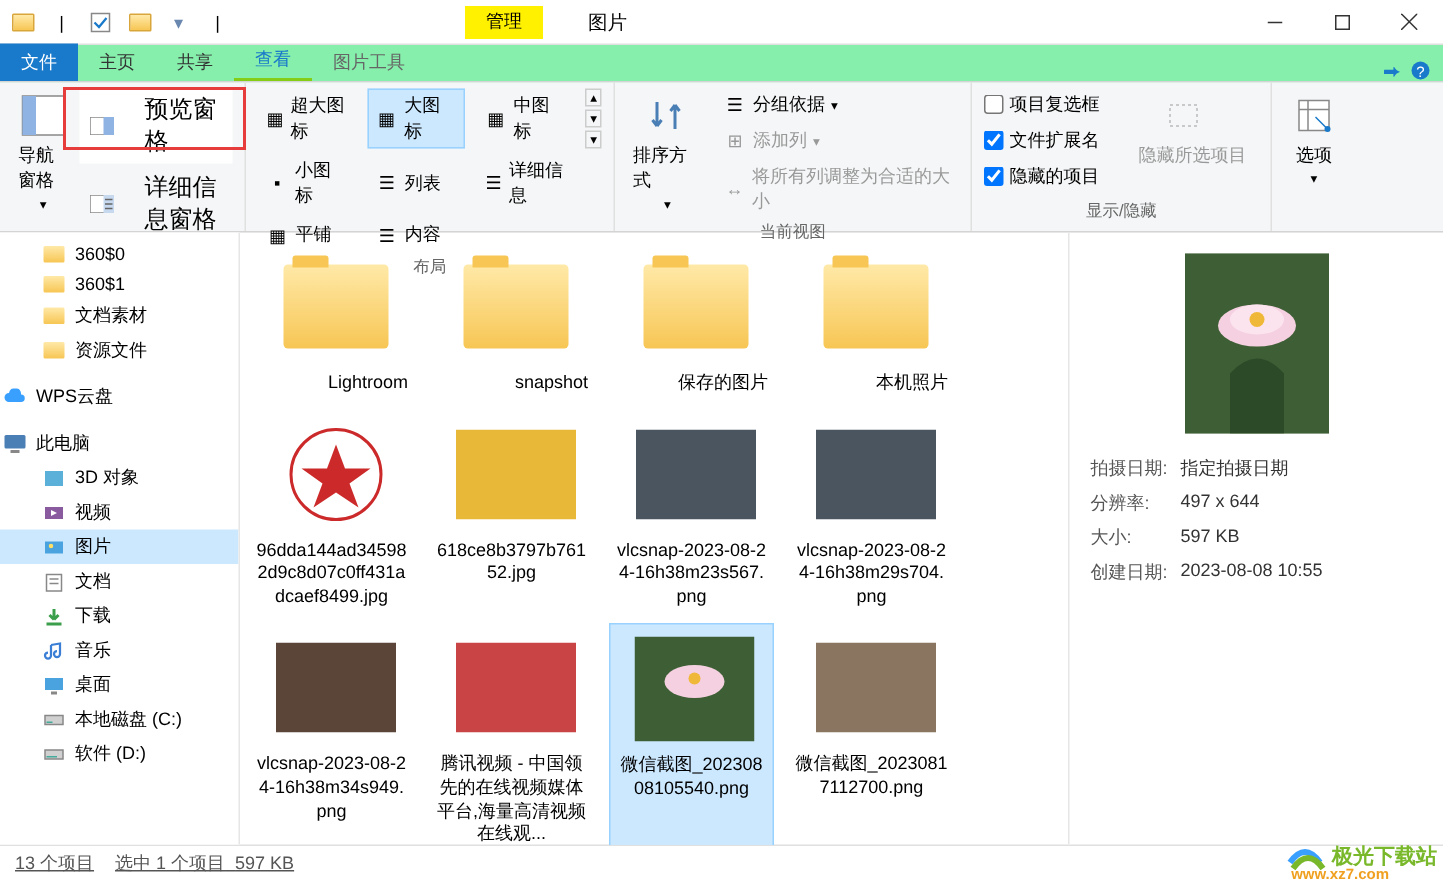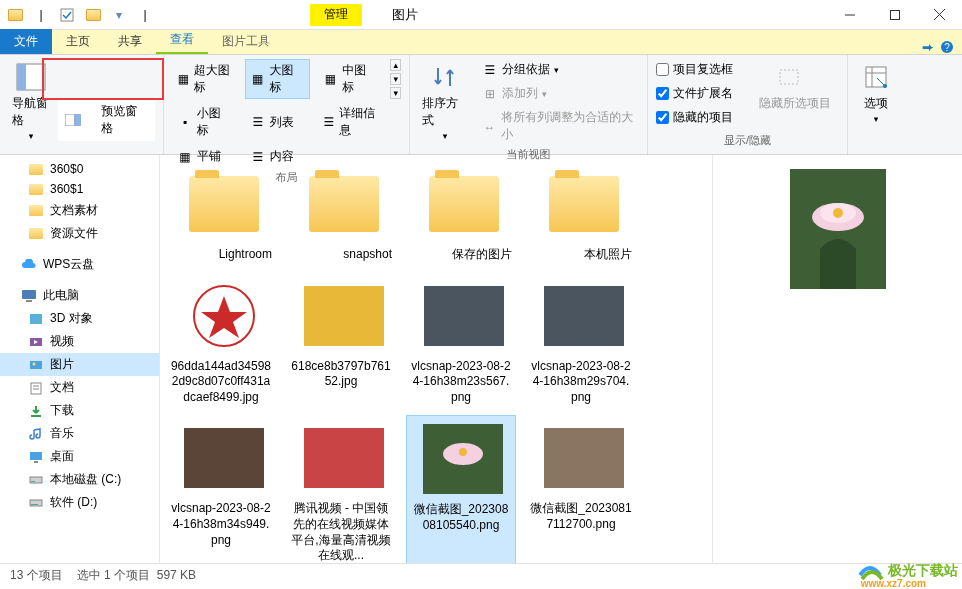--- a/index.html
+++ b/index.html
@@ -9,71 +9,71 @@
 .titlebar { height: 30px; display: flex; align-items: center; background: #fff; border-bottom: 1px solid #e0e0e0; }
 .qat { display: flex; align-items: center; padding: 0 4px; gap: 4px; }
 .qat-icon { width: 22px; height: 22px; display: flex; align-items: center; justify-content: center; }
 .folder-ico { width: 15px; height: 12px; background: linear-gradient(#ffe9a8, #f7c654); border: 1px solid #d9a63c; border-radius: 1px; }
 .tab-highlight { background: #fff100; padding: 0 14px; height: 22px; display: flex; align-items: center; margin-left: 150px; font-size: 12px; }
 .title-text { margin-left: 30px; font-size: 13px; }
 .win-controls { margin-left: auto; display: flex; }
 .win-btn { width: 45px; height: 30px; display: flex; align-items: center; justify-content: center; font-size: 11px; color: #333; }
 
 
-.tabs { height: 25px; display: flex; align-items: flex-end; background: #fef9c3; border-bottom: 1px solid #d4d4d4; }
+.tabs { height: 25px; display: flex; align-items: flex-end; background: #86efac; border-bottom: 1px solid #d4d4d4; }
 .tab { padding: 4px 14px; font-size: 12px; color: #333; cursor: pointer; }
 .tab.file { background: #1979ca; color: #fff; }
 .tab.active { border-bottom: 2px solid #84cc16; color: #1979ca; }
 .tab.tool { color: #666; }
 .help-area { margin-left: auto; display: flex; align-items: center; padding-right: 8px; gap: 6px; }
 
 
 .ribbon { height: 100px; display: flex; background: #f5f6f7; border-bottom: 1px solid #d4d4d4; }
 .group { border-right: 1px solid #e0e0e0; padding: 4px 8px; display: flex; flex-direction: column; }
 .group-body { flex: 1; display: flex; align-items: flex-start; gap: 4px; }
 .group-label { text-align: center; font-size: 11px; color: #666; padding: 2px 0; }
 .big-btn { display: flex; flex-direction: column; align-items: center; padding: 2px 4px; gap: 2px; font-size: 12px; }
 .big-icon { width: 32px; height: 32px; display: flex; align-items: center; justify-content: center; }
 .pane-btns { display: flex; flex-direction: column; gap: 2px; }
-.pane-btn { display: flex; align-items: center; gap: 20px; padding: 3px 6px; font-size: 12px; border: 1px solid transparent; margin-top: 40px; }
+.pane-btn { display: flex; align-items: center; gap: 20px; padding: 3px 6px; font-size: 16px; border: 1px solid transparent; }
 .pane-btn.highlighted { background: #fff; }
 .red-box { border: 2px solid #e63c3c; position: absolute; left: 42px; top: 58px; width: 122px; height: 42px; pointer-events: none; }
 .layout-grid { display: grid; grid-template-columns: repeat(3, auto); gap: 3px 8px; }
 .layout-item { display: flex; align-items: center; gap: 4px; padding: 2px 4px; font-size: 12px; border: 1px solid transparent; }
 .layout-item.selected { background: #cce8ff; border: 1px solid #99d1ff; }
 .mini-ico { width: 16px; height: 12px; display: inline-flex; align-items: center; justify-content: center; }
 .check-row { display: flex; align-items: center; gap: 4px; font-size: 12px; padding: 2px 0; }
 .check-col { display: flex; flex-direction: column; gap: 3px; }
 
 
 .main { display: flex; height: 408px; }
 .sidebar { width: 160px; background: #fff; border-right: 1px solid #e6e6e6; overflow-y: auto; padding-top: 4px; }
 .side-item { display: flex; align-items: center; gap: 6px; padding: 3px 8px 3px 28px; font-size: 12px; cursor: pointer; }
-.side-item.root { padding-left: 21px; font-weight: 400; }
+.side-item.root { padding-left: 2px; font-weight: 400; }
 .side-item.selected { background: #cce8ff; }
 .side-ico { width: 16px; height: 14px; display: inline-flex; align-items: center; justify-content: center; }
 .folder-mini { width: 14px; height: 11px; background: linear-gradient(#ffe9a8, #f7c654); border-radius: 1px; }
 
 .content { flex: 1; display: flex; overflow: hidden; }
 .files { flex: 1; padding: 6px; display: flex; flex-wrap: wrap; align-content: flex-start; gap: 6px 10px; overflow-y: auto; }
 .file-item { width: 110px; display: flex; flex-direction: column; align-items: flex-end; text-align: center; font-size: 12px; padding: 4px; cursor: pointer; }
 .file-item.selected { background: #cce8ff; border: 1px solid #99d1ff; }
 .file-thumb { width: 96px; height: 78px; display: flex; align-items: center; justify-content: center; margin-bottom: 4px; }
 .folder-big { width: 70px; height: 56px; background: linear-gradient(#ffe9a8, #f7c654); border-radius: 3px; position: relative; }
 .folder-big:before { content: ''; position: absolute; top: -6px; left: 6px; width: 24px; height: 8px; background: #f7c654; border-radius: 2px 2px 0 0; }
 .file-name { word-break: break-all; line-height: 1.3; max-height: 62px; overflow: hidden; }
 
 .preview { width: 250px; padding: 10px 14px; border-left: 1px solid #e6e6e6; font-size: 12px; }
 .preview-img { width: 96px; height: 120px; margin: 4px auto 12px; display: block; background: #4a6b3f; }
 .meta-row { display: flex; padding: 3px 0; }
 .meta-label { width: 60px; color: #555; }
 .meta-val { color: #333; }
 
 
-.statusbar { height: 24px; border-top: 1px solid #e0e0e0; display: flex; align-items: center; padding: 0 10px; font-size: 12px; color: #555; gap: 14px; background: #fff; }
+.statusbar { height: 24px; border-top: 1px solid #e0e0e0; display: flex; align-items: center; padding: 0 10px; font-size: 12px; color: #555; gap: 14px; background: #fff; text-decoration: underline; }
 
 .watermark { position: absolute; right: 4px; bottom: 6px; font-size: 14px; font-weight: bold; color: #78b82a; display: flex; align-items: center; gap: 4px; }
 .watermark-sub { position: absolute; right: 32px; bottom: -6px; font-size: 10px; color: #f0a020; }
 svg { display: block; }
 </style>
 </head>
 <body>
 
 <div class="titlebar">
   <div class="qat">
@@ -523,20 +523,38 @@
         </div>
       </div>
     <div class="preview">
       <svg class="preview-img" viewBox="0 0 96 120">
           <rect width="96" height="120" fill="#3e5f36"></rect>
           <ellipse cx="48" cy="48" rx="26" ry="14" fill="#f5d0e0"></ellipse>
           <ellipse cx="48" cy="44" rx="18" ry="10" fill="#fce4ef"></ellipse>
           <circle cx="48" cy="44" r="5" fill="#f0b838"></circle>
           <path d="M30 80 Q48 60 66 80 L66 120 L30 120 Z" fill="#2d4a28"></path>
         </svg>
+      <div id="meta">
+          <div class="meta-row">
+            <span class="meta-label">拍摄日期:</span>
+            <span class="meta-val">指定拍摄日期</span>
+          </div>
+          <div class="meta-row">
+            <span class="meta-label">分辨率:</span>
+            <span class="meta-val">497 x 644</span>
+          </div>
+          <div class="meta-row">
+            <span class="meta-label">大小:</span>
+            <span class="meta-val">597 KB</span>
+          </div>
+          <div class="meta-row">
+            <span class="meta-label">创建日期:</span>
+            <span class="meta-val">2023-08-08 10:55</span>
+          </div>
+        </div>
     </div>
   </div>
 </div>
 
 <div class="statusbar">
   <span>13 个项目</span>
   <span><span>选中 1 个项目</span>&nbsp;&nbsp;<span>597 KB</span></span>
 </div>
 
 <div class="watermark">

